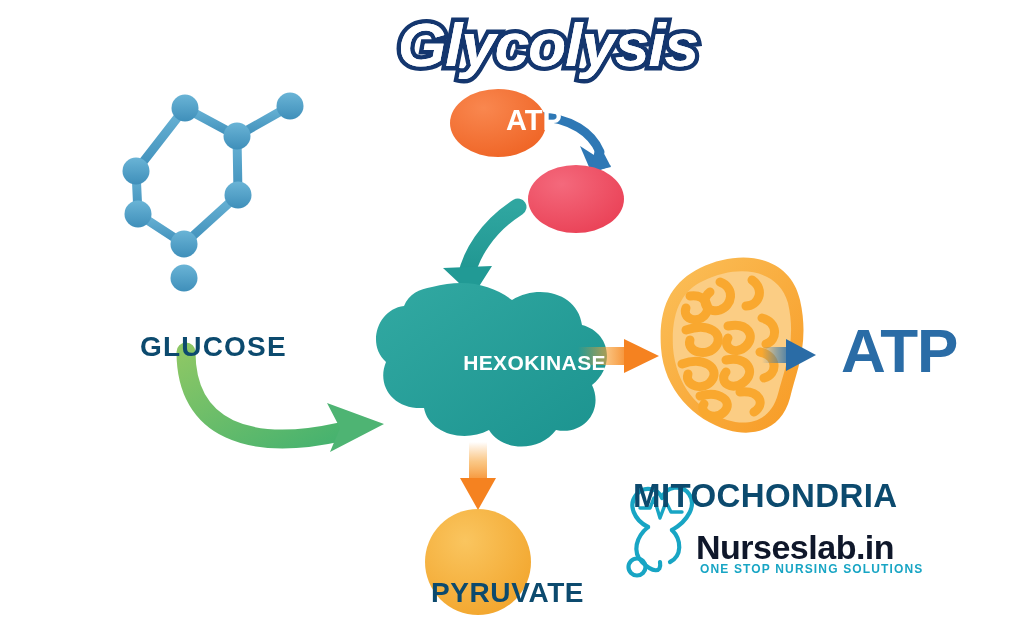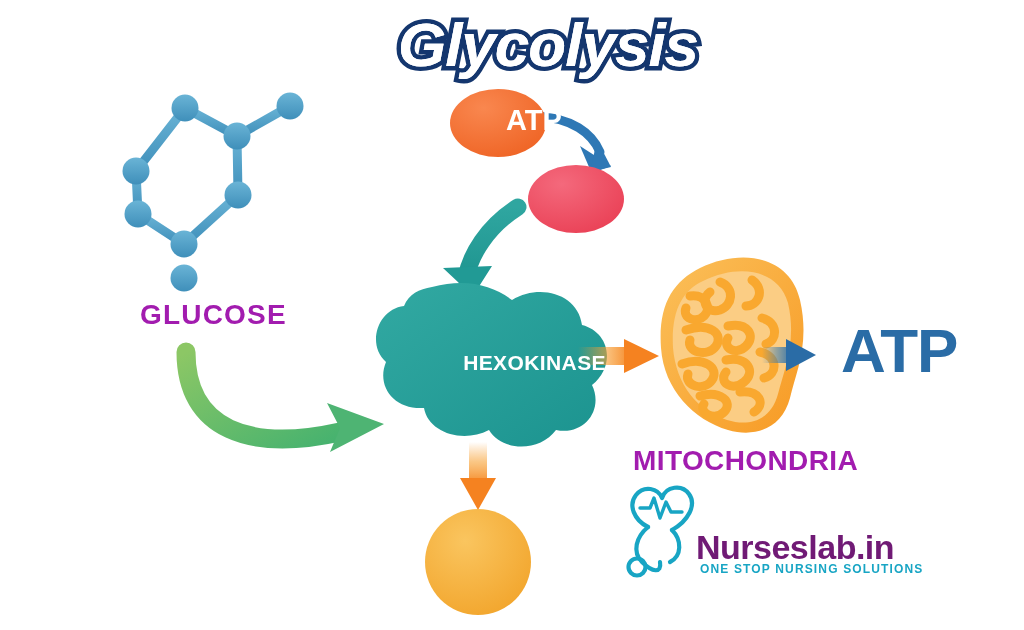--- a/index.html
+++ b/index.html
@@ -63,36 +63,37 @@
   }
   #atp-bubble-label { left: 452px; top: 106px; width: 92px; font-size: 29px; }
   #adp-bubble-label { left: 530px; top: 182px; width: 92px; font-size: 29px; margin-left: 48px; }
   #hexokinase-label {
     left: 370px; top: 352px; width: 200px;
     font-size: 21px; font-weight: bold; color: #ffffff;
     text-align: right; letter-spacing: 0.4px;
   }
   
   .caption {
-    color: #a21caf;
+    color: #0c4a6e;
     font-weight: bold;
+    margin-top: 32px;
   }
   #glucose-label  { left: 104px; top: 301px; font-size: 28px; letter-spacing: 1.2px; }
-  #mitochondria-label { left: 597px; top: 447px; font-size: 28px; letter-spacing: 0.4px; }
+  #mitochondria-label { left: 597px; top: 447px; font-size: 33px; letter-spacing: 0.4px; }
   #pyruvate-label { left: 395px; top: 547px; font-size: 28px; letter-spacing: 0.6px; }
   #atp-big-label {
     left: 805px; top: 320px;
     font-size: 62px; font-weight: bold;
     color: #2a6ca6; letter-spacing: -1px;
   }
   
   #logo-name {
     left: 660px; top: 530px;
     font-size: 34px; font-weight: bold;
-    color: #701a75; letter-spacing: -0.5px;
+    color: #0f172a; letter-spacing: -0.5px;
   }
   #logo-tagline {
     left: 664px; top: 563px;
     font-size: 12px; font-weight: bold;
     color: #18a5c4; letter-spacing: 1.15px;
   }
 </style>
 </head>
 <body>
 
@@ -287,20 +288,21 @@
   <div class="lbl bubble-label" id="atp-bubble-label">ATP</div>
 
   <div class="lbl bubble-label" id="adp-bubble-label">ADP</div>
 
   <div class="lbl" id="hexokinase-label">HEXOKINASE</div>
 
   <div class="lbl caption" id="glucose-label">GLUCOSE</div>
 
   <div class="lbl caption" id="mitochondria-label">MITOCHONDRIA</div>
 
+  <div class="lbl caption" id="pyruvate-label">PYRUVATE</div>
 
   <div class="lbl" id="atp-big-label">ATP</div>
 
   <div class="lbl" id="logo-name">Nurseslab.in</div>
 
   <div class="lbl" id="logo-tagline">ONE STOP NURSING SOLUTIONS</div>
 
 </div>
 
 </body></html>

